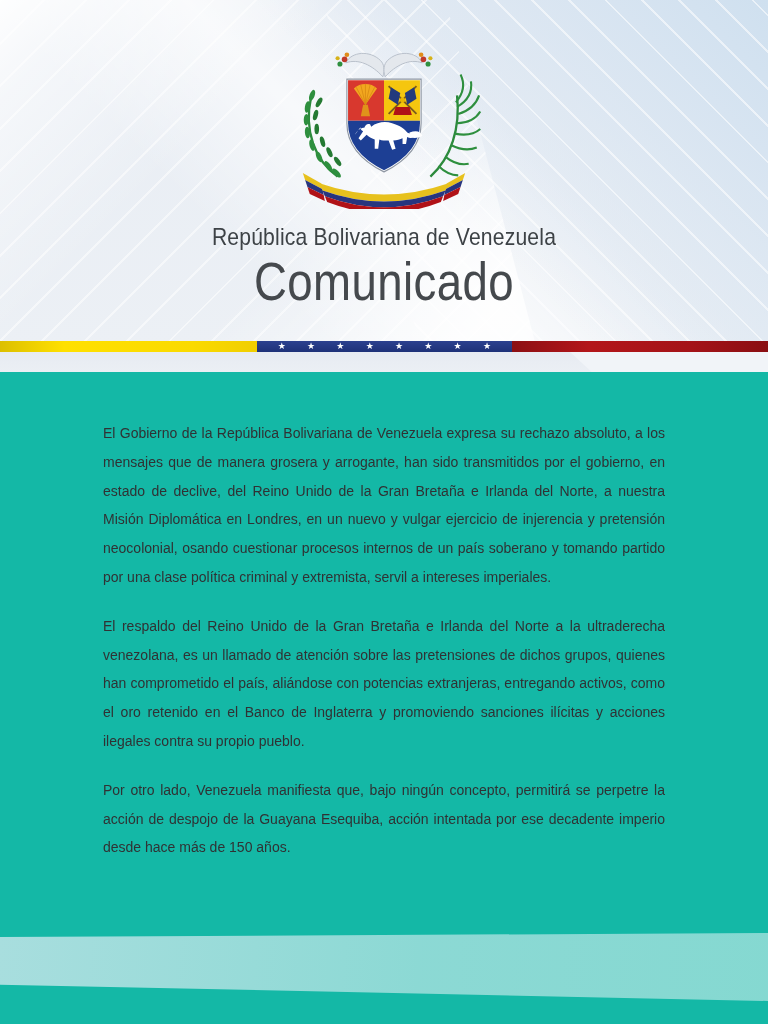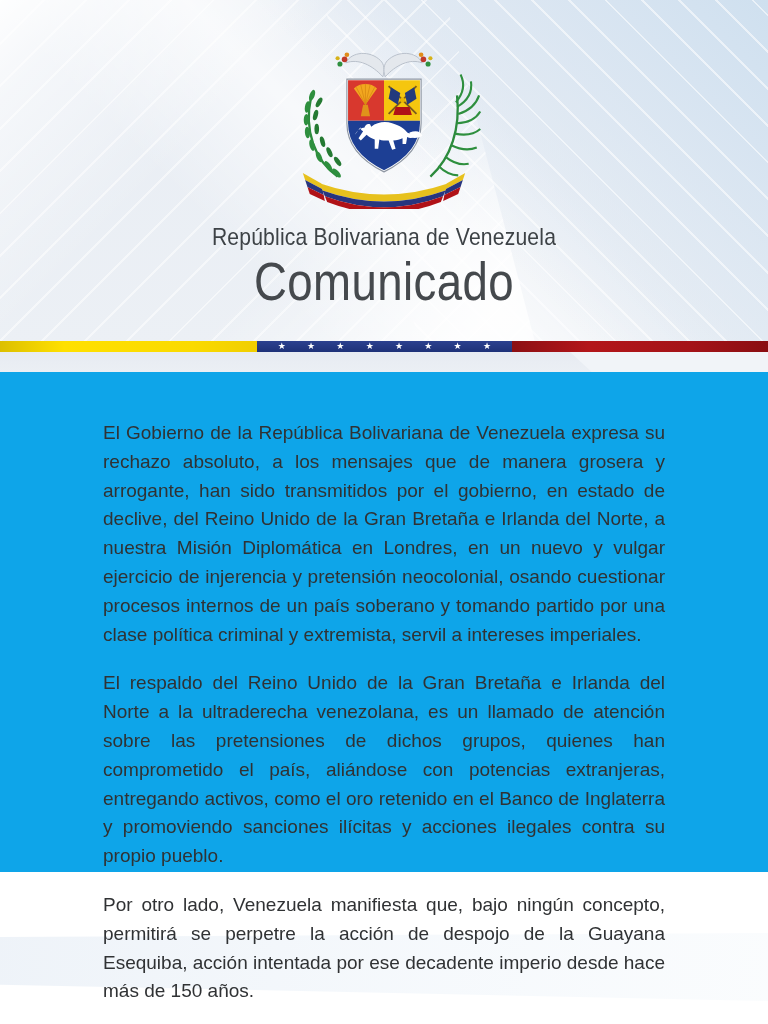--- a/index.html
+++ b/index.html
@@ -4,22 +4,22 @@
 <style>
   html, body { margin: 0; padding: 0; }
   body {
     width: 768px; height: 1024px;
     background: #ffffff;
     font-family: "Liberation Sans", "DejaVu Sans", sans-serif;
     overflow: hidden;
   }
   .page {
     position: relative;
-    width: 768px; height: 872px;
-    background: #0ea5e9;
+    width: 768px; height: 1024px;
+    background: #14b8a6;
   }
 
   
   .header {
     position: relative;
     height: 352px;
     background:
       linear-gradient(225deg, #cfe0ef 0%, #d7e4f1 14%, rgba(215,228,241,0) 46%),
       linear-gradient(225deg, rgba(255,255,255,0) 34%, rgba(255,255,255,0.65) 52%, rgba(255,255,255,0) 70%),
       linear-gradient(180deg, #e8edf4 0%, #ecf0f5 100%);
@@ -108,21 +108,21 @@
     clip-path: polygon(0 0, 100% 0, 100% 100%, 11% 100%);
   }
 
   
   .doc-body {
     position: relative; z-index: 2;
     padding: 47px 103px 0 103px;
   }
   .doc-body p {
     margin: 0 0 20px 0;
-    font-size: 19px;
+    font-size: 14px;
     line-height: 28.8px;
     color: #303234;
     text-align: justify;
     text-justify: inter-word;
   }
 
   
   .footer-tint {
     position: absolute; z-index: 1;
     left: 0; top: 933px; width: 100%; height: 68px;

